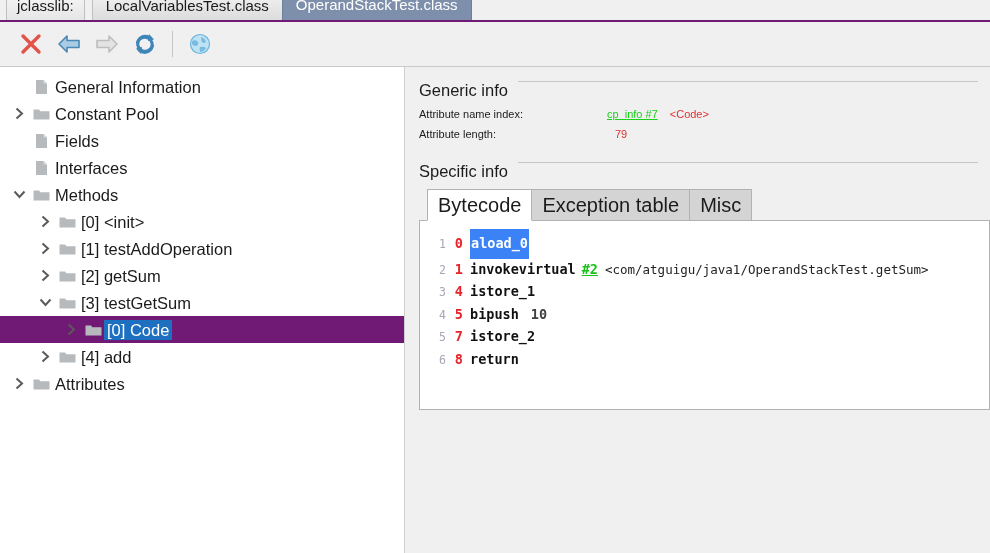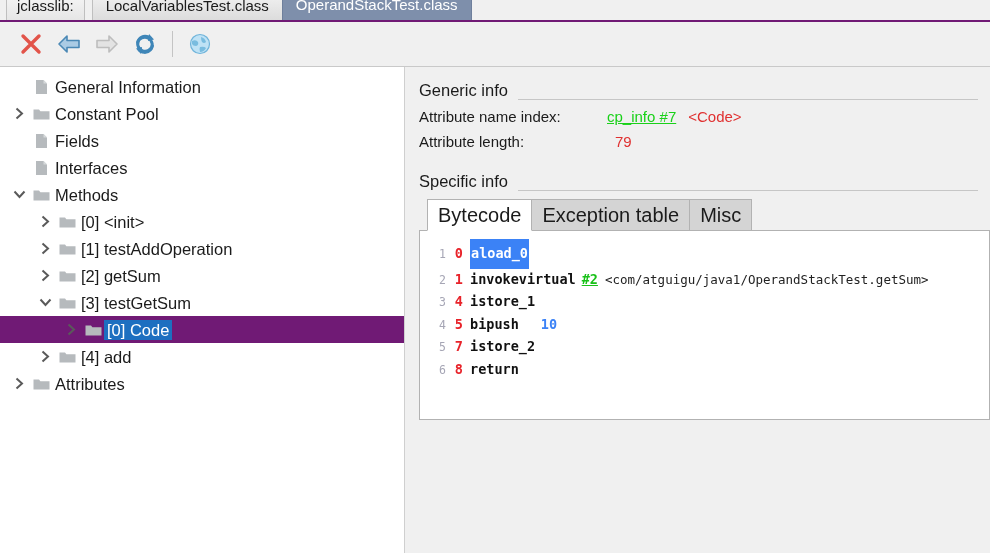--- a/index.html
+++ b/index.html
@@ -95,28 +95,28 @@
 
   
   .detail {
     flex: 1;
     background: #f0f0f0;
     padding: 14px 0 0 14px;
     overflow: hidden;
     position: relative;
   }
   .sect {
-    display: flex; align-items: flex-end;
+    display: flex; align-items: flex-start;
     font-size: 16.5px; color: #1b1b1b;
     margin-bottom: 6px;
   }
   .sect .stitle { white-space: nowrap; padding-right: 10px; }
   .sect .sline { flex: 1; height: 1px; background: #c6c6c6; margin-right: 12px; }
 
-  .kv { display: flex; align-items: baseline; font-size: 15px; margin-top: 8px; }
+  .kv { display: flex; align-items: baseline; font-size: 11px; margin-top: 8px; }
   .kv .k { color: #1b1b1b; width: 188px; white-space: nowrap; }
   .kv .link {
     color: #19d119; text-decoration: underline; white-space: nowrap; margin-right: 12px;
   }
   .kv .red { color: #e03030; white-space: nowrap; }
 
   .spacer { height: 22px; }
 
   
   .innertabs { display: flex; align-items: flex-end; margin-top: 8px; padding-left: 8px; position: relative; z-index:2;}
@@ -153,21 +153,21 @@
     font-size: 13.5px;
     line-height: 21.5px;
     white-space: nowrap;
   }
   .cline .ln { width: 26px; text-align: right; color: #a6a6b5; font-size: 11.5px; }
   .cline .off { width: 24px; text-align: right; color: #e8232a; font-weight: bold; padding-right: 7px;}
   .cline .op { font-weight: bold; color: #111111; }
   .cline .op.sel { background: #3b82f6; color: #ffffff; padding: 4px 1px; }
   .cline .cpref { color: #19c119; text-decoration: underline; font-weight: bold; margin-left: 6px;}
   .cline .cmt { color: #222222; margin-left: 7px; font-size: 12.5px; }
-  .cline .num { color: #3b82f6; font-weight: bold; margin-left: 22px; }
+  .cline .num { color: #404040; font-weight: bold; margin-left: 12px; }
 </style>
 </head>
 <body>
 
 <div id="app">
 
   <div class="tabbar">
     <div class="tab label-tab">jclasslib:</div>
     <div id="file-tabs" style="display:flex;align-items:flex-end;margin-left:8px;">
         <div class="tab">LocalVariablesTest.class</div>

